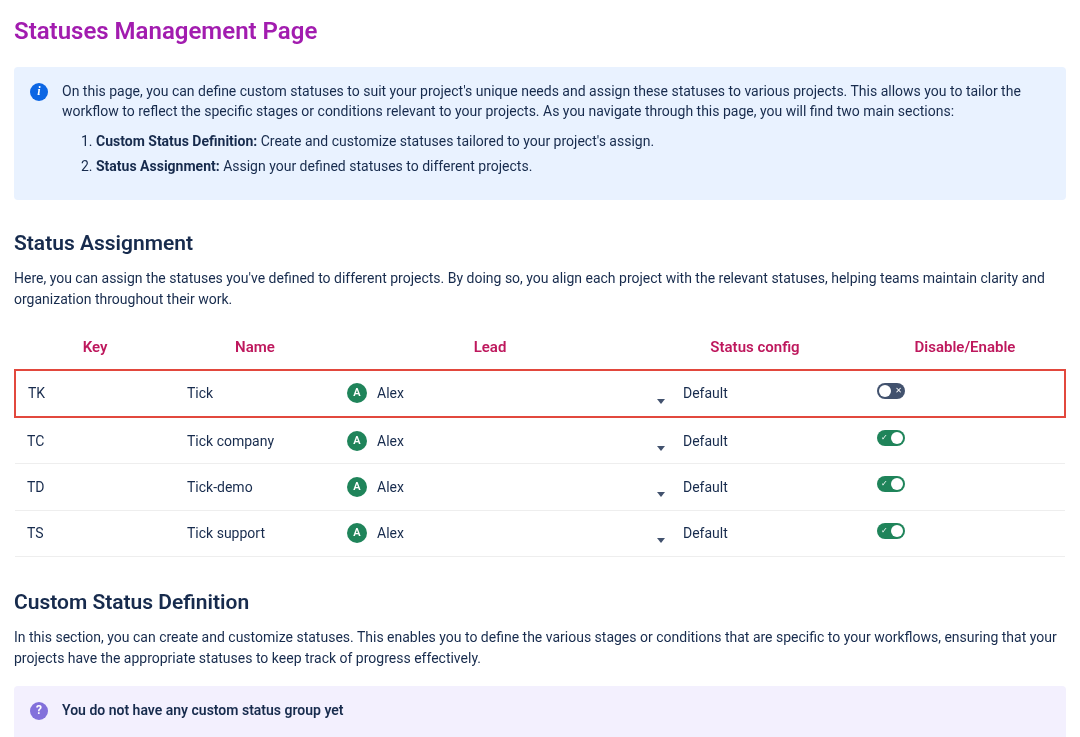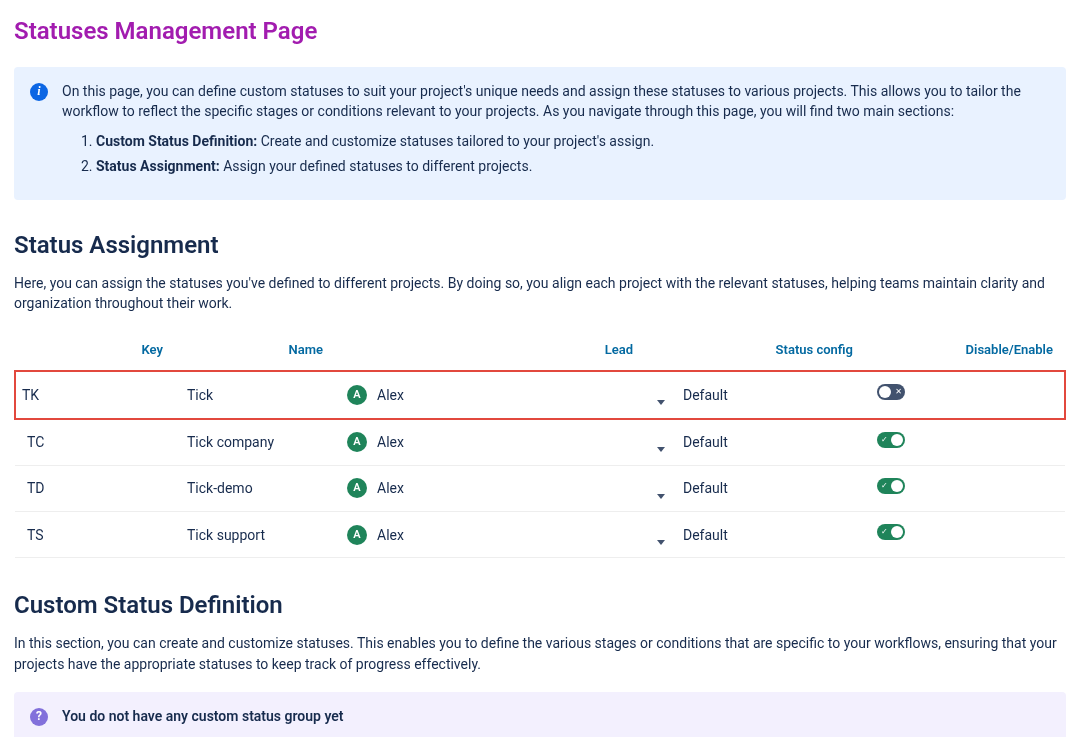--- a/index.html
+++ b/index.html
@@ -11,21 +11,21 @@
     font-size: 14px;
     line-height: 1.45;
   }
   h1 {
     font-size: 24px;
     font-weight: 600;
     color: #a21caf;
     margin-bottom: 18px;
   }
   h2 {
-    font-size: 24px;
+    font-size: 21px;
     font-weight: 600;
     color: #172B4D;
     margin-bottom: 10px;
   }
   .info-banner {
     background: #E9F2FF;
     border-radius: 4px;
     padding: 14px 16px;
     margin-bottom: 28px;
     display: flex;
@@ -49,35 +49,35 @@
   }
   .info-body { flex: 1; color: #172B4D; }
   .info-body p { margin-bottom: 10px; }
   .info-body ol { padding-left: 34px; margin-bottom: 10px; }
   .info-body li { margin-bottom: 4px; }
   .info-body a { color: #0C66E4; text-decoration: underline; }
   .section-desc { margin-bottom: 18px; color: #172B4D; }
 
   .table { width: 100%; border-collapse: collapse; margin-bottom: 30px; }
   .th-row th {
-    text-align: right;
+    text-align: center;
     font-weight: 600;
-    font-size: 13px;
-    color: #0369a1;
+    font-size: 15px;
+    color: #be185d;
     padding: 10px 12px;
     border-bottom: 1px solid #eee;
   }
   .tr-row td {
     padding: 12px;
     border-bottom: 1px solid #eee;
     vertical-align: middle;
     color: #172B4D;
   }
   .tr-row.highlighted td { border-top: 2px solid #E2483D; border-bottom: 2px solid #E2483D; }
-  .tr-row.highlighted td:first-child { border-left: 2px solid #E2483D; padding-left: 6px; }
+  .tr-row.highlighted td:first-child { border-left: 2px solid #E2483D; }
   .tr-row.highlighted td:last-child { border-right: 2px solid #E2483D; }
 
   .lead-cell { display: flex; align-items: center; gap: 10px; }
   .avatar {
     width: 20px; height: 20px;
     border-radius: 50%;
     background: #1F845A;
     color: #fff;
     display: flex; align-items: center; justify-content: center;
     font-size: 11px; font-weight: 600;

